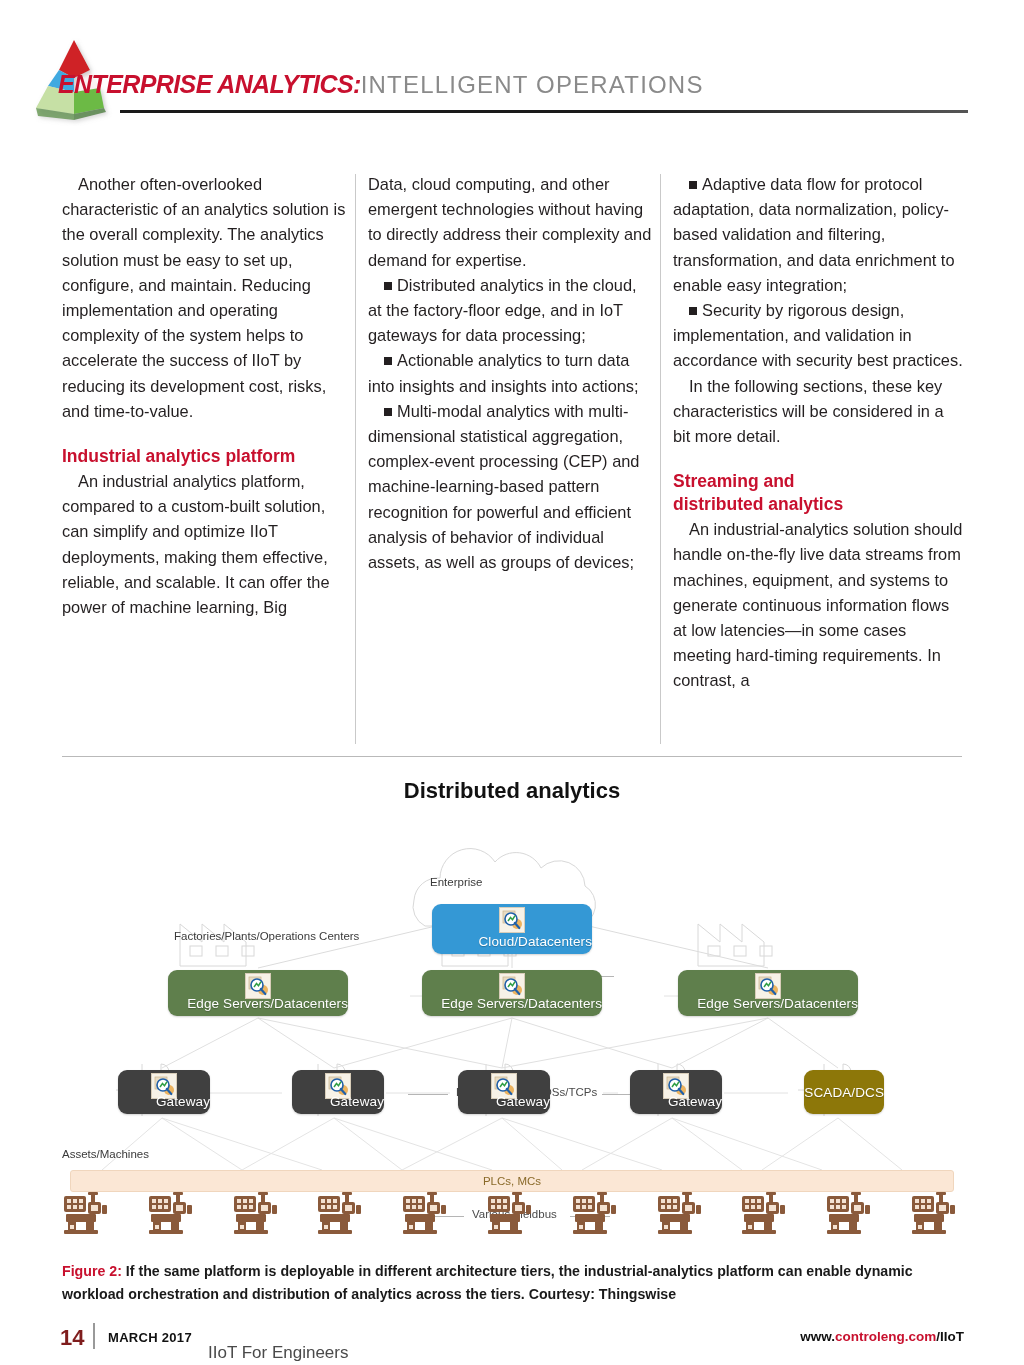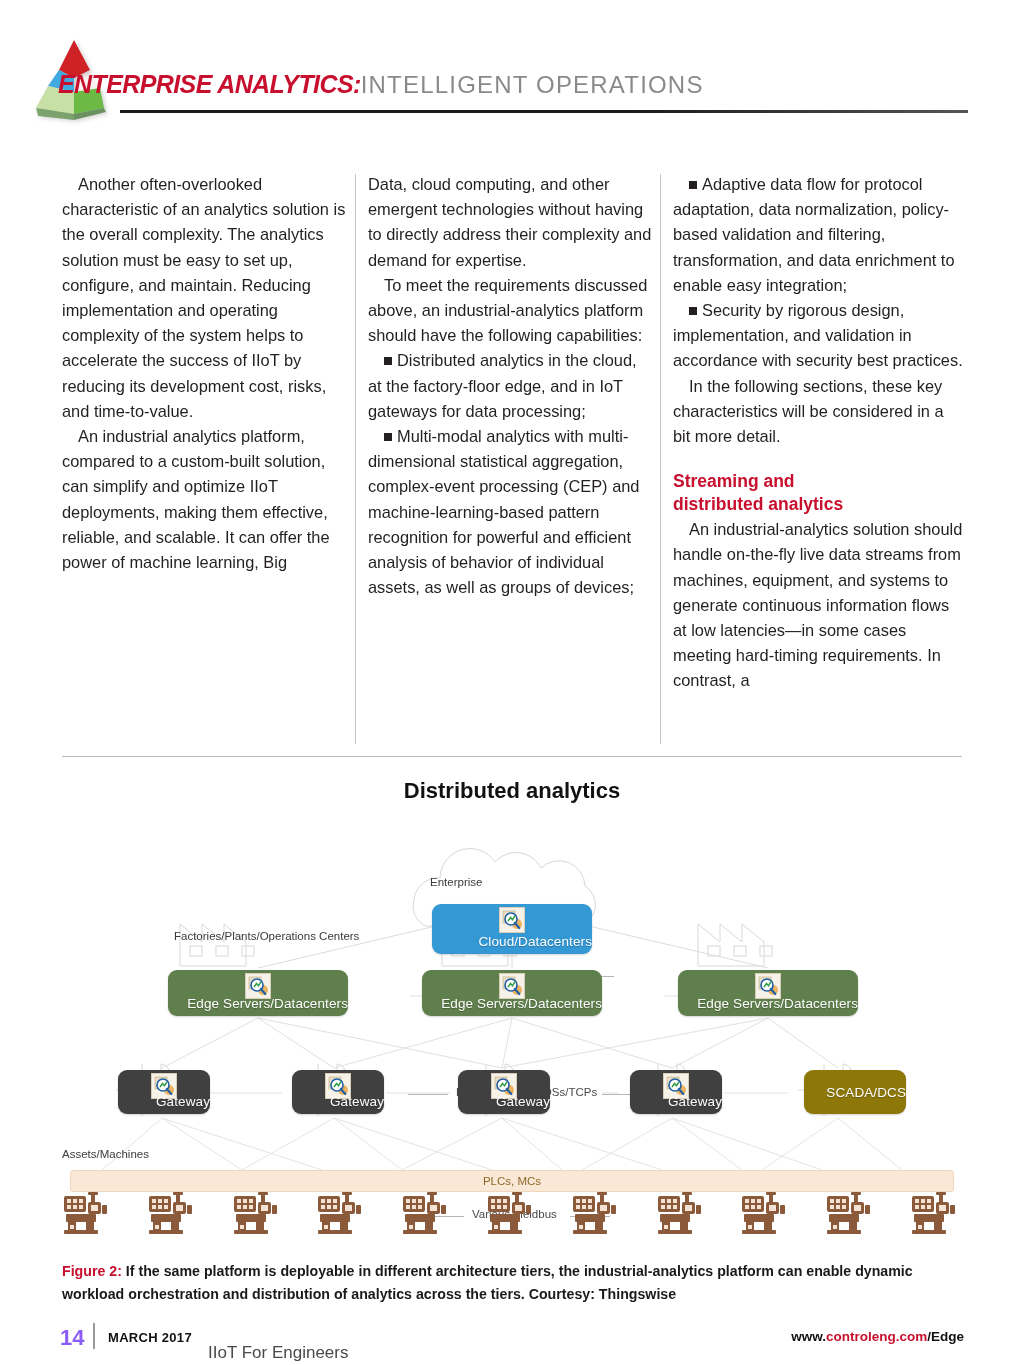--- a/index.html
+++ b/index.html
@@ -122,21 +122,21 @@
   
   .caption {
     position: absolute; left: 62px; top: 1248px; width: 900px;
     font-size: 14.2px; line-height: 23px; font-weight: bold; color: #1a1a1a;
   }
   .caption .cap-lead { color: #c8102e; }
 
   
   .footer { position: absolute; left: 0; top: 1305px; width: 1024px; height: 50px; }
   .footer-pg {
-    position: absolute; left: 60px; top: 8px; font-size: 22px; font-weight: bold; color: #8b5cf6;
+    position: absolute; left: 60px; top: 8px; font-size: 22px; font-weight: bold; color: #7f1d1d;
   }
   .footer-bar { position: absolute; left: 93px; top: 6px; width: 2px; height: 26px; background: #999; }
   .footer-month {
     position: absolute; left: 108px; top: 13px; font-size: 13px; font-weight: bold;
     color: #111; letter-spacing: 0.3px;
   }
   .footer-sub {
     position: absolute; left: 208px; top: 26px; font-size: 17px; color: #4a4a4a;
   }
   .footer-url {
@@ -173,26 +173,27 @@
     </div>
     <div class="header-rule"></div>
   </div>
 
   <div class="col-div d1"></div>
   <div class="col-div d2"></div>
 
   <div class="columns">
     <div class="col c1">
         <p class="indent">Another often-overlooked characteristic of an analytics solution is the overall complexity. The analytics solution must be easy to set up, configure, and maintain. Reducing implementation and operating complexity of the system helps to accelerate the success of IIoT by reducing its development cost, risks, and time-to-value.</p>
+        <div class="subhead">Industrial analytics platform</div>
         <p class="indent">An industrial analytics platform, compared to a custom-built solution, can simplify and optimize IIoT deployments, making them effective, reliable, and scalable. It can offer the power of machine learning, Big</p>
       </div>
     <div class="col c2">
         <p class="">Data, cloud computing, and other emergent technologies without having to directly address their complexity and demand for expertise.</p>
-        <p class="indent">To meet the requirements discussed above, an industrial-analytics platform should have the following capabilities:</p>
         <p class="bullet"><span class="bsq"></span>Distributed analytics in the cloud, at the factory-floor edge, and in IoT gateways for data processing;</p>
+        <p class="bullet"><span class="bsq"></span>Actionable analytics to turn data into insights and insights into actions;</p>
         <p class="bullet"><span class="bsq"></span>Multi-modal analytics with multi-dimensional statistical aggregation, complex-event processing (CEP) and machine-learning-based pattern recognition for powerful and efficient analysis of behavior of individual assets, as well as groups of devices;</p>
       </div>
     <div class="col c3">
         <p class="bullet"><span class="bsq"></span>Adaptive data flow for protocol adaptation, data normalization, policy-based validation and filtering, transformation, and data enrichment to enable easy integration;</p>
         <p class="bullet"><span class="bsq"></span>Security by rigorous design, implementation, and validation in accordance with security best practices.</p>
         <p class="indent">In the following sections, these key characteristics will be considered in a bit more detail.</p>
         <div class="subhead">Streaming and<br>distributed analytics</div>
         <p class="indent">An industrial-analytics solution should handle on-the-fly live data streams from machines, equipment, and systems to generate continuous information flows at low latencies—in some cases meeting hard-timing requirements. In contrast, a</p>
       </div>
   </div>
@@ -420,21 +421,21 @@
               <rect x="3" y="3" width="12" height="12" fill="#e8dcc4" stroke="#c9b68f" stroke-width="0.7"></rect>
               <circle cx="17" cy="16" r="5" fill="#e8a33d" opacity="0.8"></circle>
               <circle cx="11" cy="11" r="6" fill="#fff" stroke="#1f5fa8" stroke-width="1.6"></circle>
               <path d="M8 13 l2.5 -3.5 l2 2.2 l2.5 -4" fill="none" stroke="#2f9e44" stroke-width="1.5"></path>
               <path d="M14.8 15 l4.5 5" stroke="#1f5fa8" stroke-width="2.2" stroke-linecap="round"></path>
             </svg>
         </span>
         <span class="nlabel">Gateway</span>
       </div>
 
-      <div class="node scada-node" style="left:742px; top:252px; width:102px; height:44px; align-items:center; padding-bottom:0;">
+      <div class="node scada-node" style="left:742px; top:252px; width:80px; height:44px; align-items:center; padding-bottom:0;">
         <span class="nlabel">SCADA/DCS</span>
       </div>
 
       <div class="plc-bar">
         <span>PLCs, MCs</span>
       </div>
 
       <div class="machines">
           <span style="position: absolute; top: 0px; left: 0px; width: 52px; height: 44px;"><svg width="52" height="44" viewBox="0 0 52 44">
               <g fill="#8a5a3b">
@@ -696,17 +697,17 @@
   <div class="caption">
     <span class="cap-lead">Figure 2:</span><span> If the same platform is deployable in different architecture tiers, the industrial-analytics platform can enable dynamic workload orchestration and distribution of analytics across the tiers. Courtesy: Thingswise</span>
   </div>
 
   <div class="footer">
     <div class="footer-pg">14</div>
     <div class="footer-bar"></div>
     <div class="footer-month">MARCH 2017</div>
     <div class="footer-sub">IIoT For Engineers</div>
     <div class="footer-url">
-      <span>www.</span><span class="u-red">controleng.com</span><span>/Edge</span>
+      <span>www.</span><span class="u-red">controleng.com</span><span>/IIoT</span>
     </div>
   </div>
 
 </div>
 
 </body></html>

